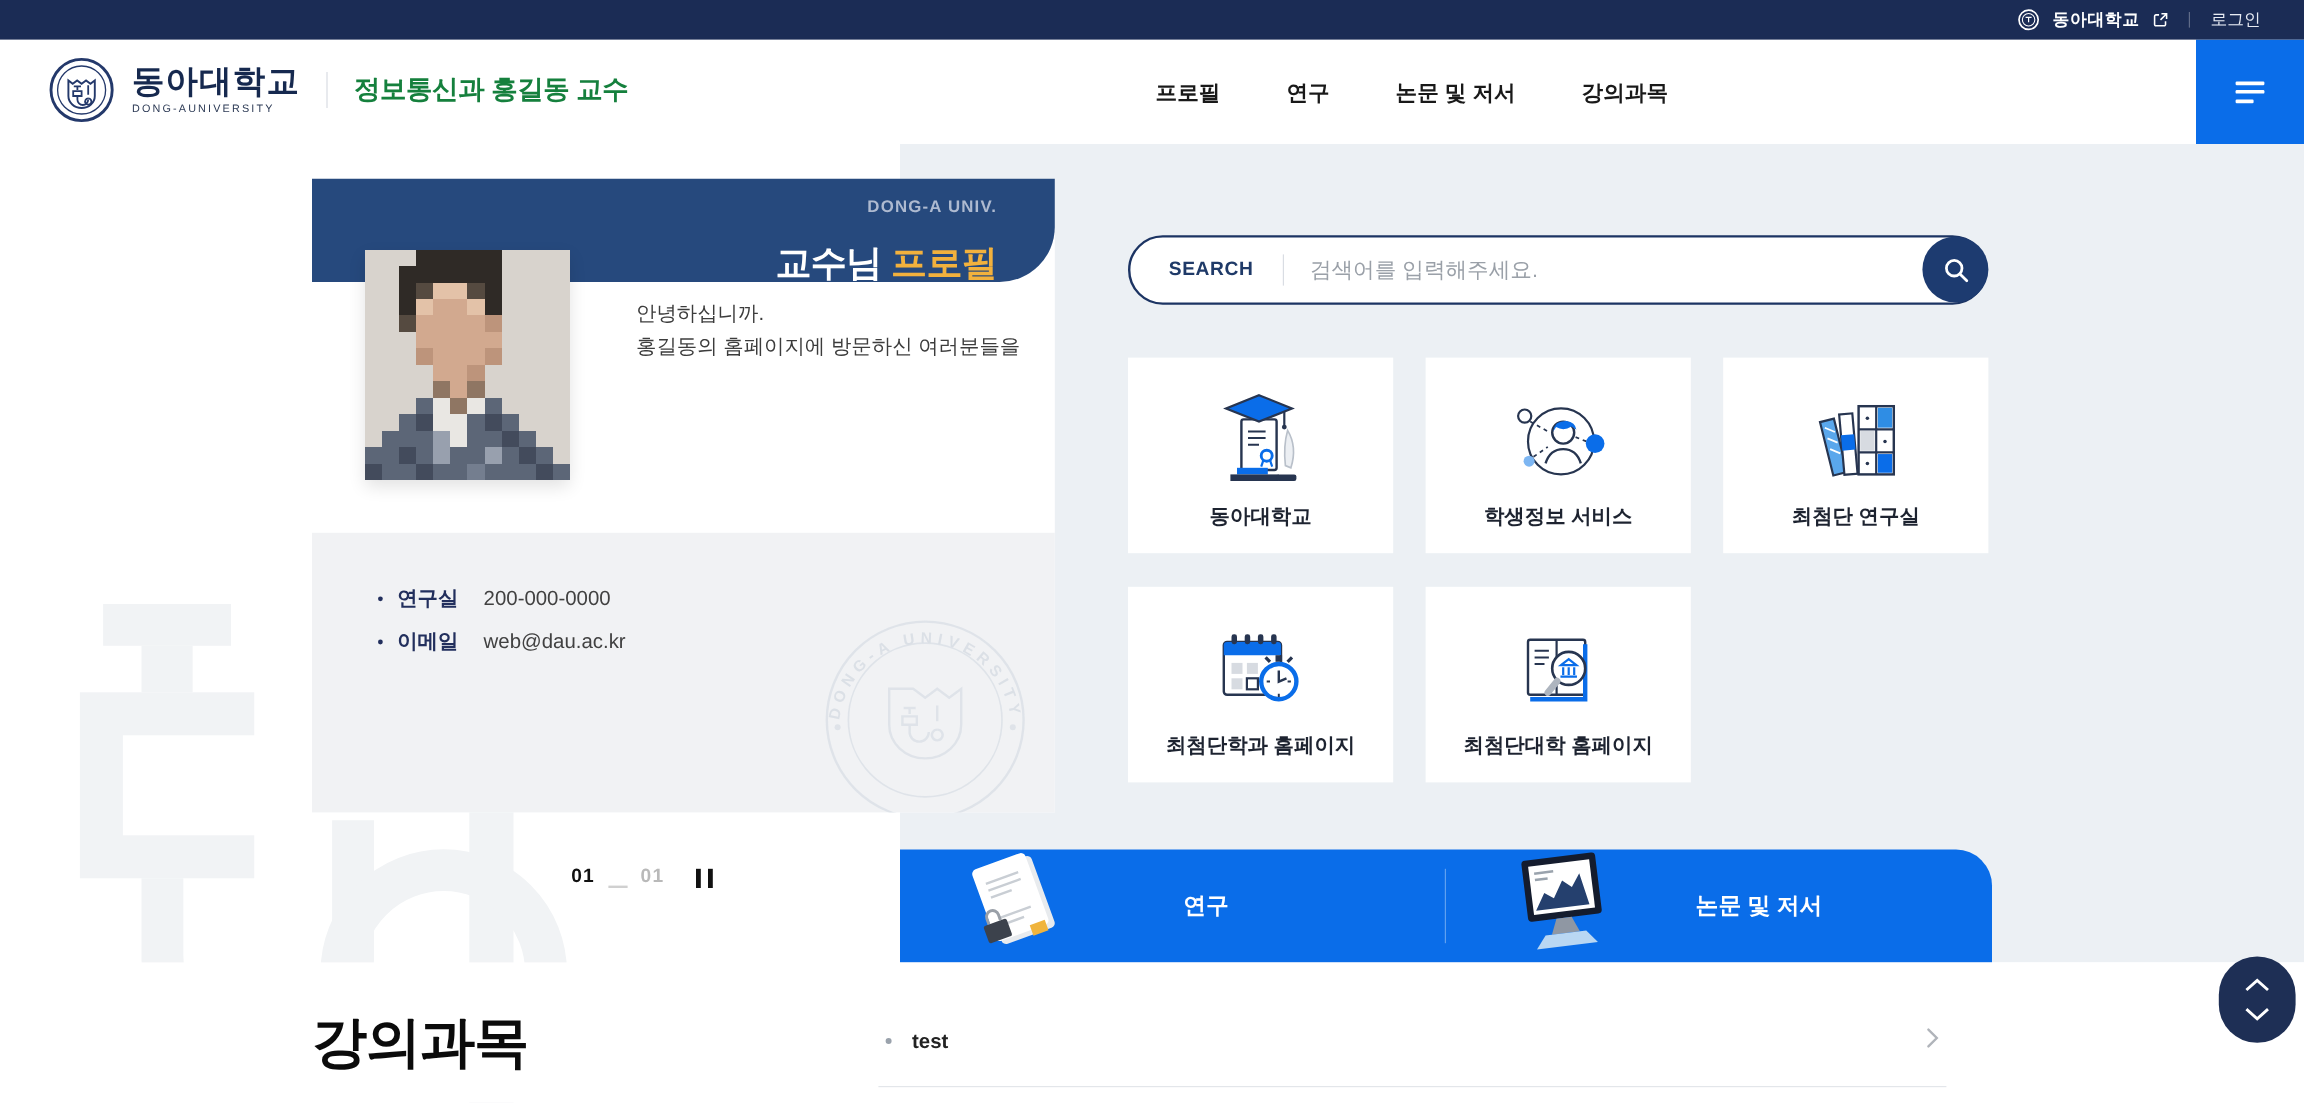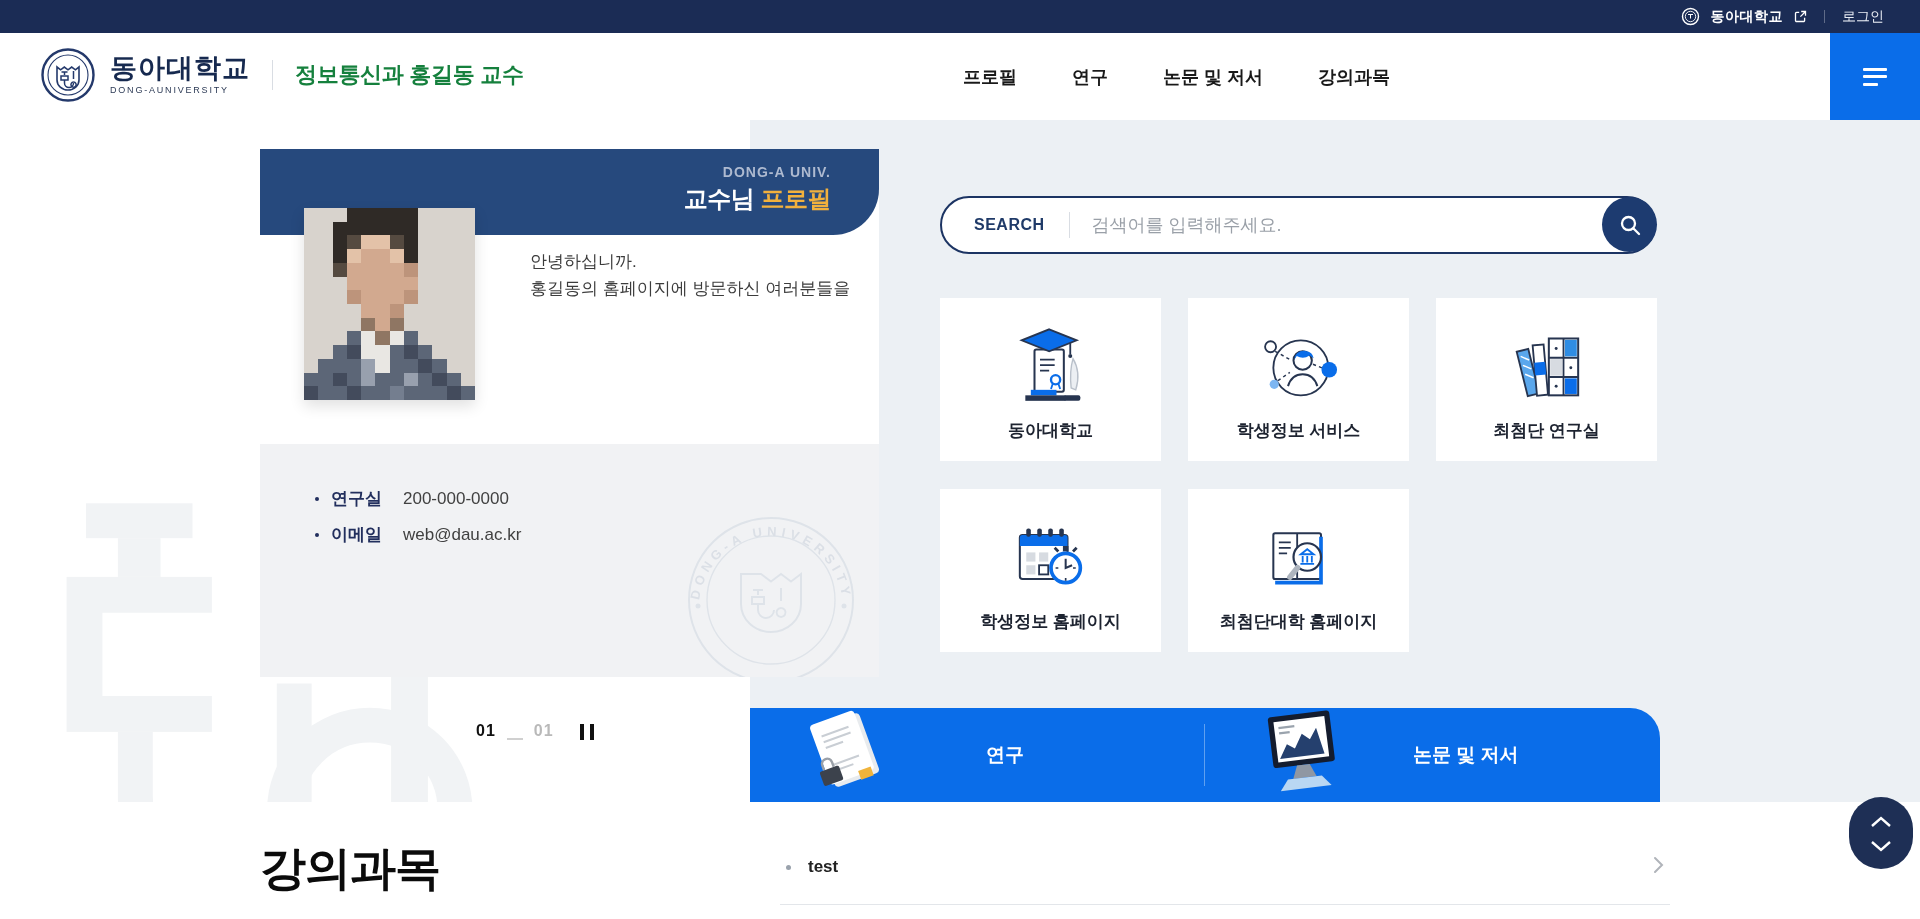--- a/index.html
+++ b/index.html
@@ -33,21 +33,21 @@
   
   .main{position:absolute;left:0;top:120px;width:1920px;height:682px;background:#fff;overflow:visible}
   .gray-zone{position:absolute;left:750px;top:0;width:1170px;height:682px;background:#ecf0f4}
   .wm-left{position:absolute;left:55px;top:330px;z-index:0}
 
   
   .card{position:absolute;left:260px;top:29px;width:619px;height:528px;background:#fff;z-index:2}
   .card-head{position:absolute;left:0;top:0;width:100%;height:86px;background:#26497d;
              border-radius:0 0 46px 0;text-align:right;padding:15px 48px 0 0}
   .card-eyebrow{font-size:14px;font-weight:700;letter-spacing:1px;color:#aebad0}
-  .card-title{margin-top:3px;font-size:24px;font-weight:800;color:#fff;letter-spacing:-.5px}
+  .card-title{margin-top:19px;font-size:30px;font-weight:800;color:#fff;letter-spacing:-.5px}
   .card-title .accent{color:#f2b13d}
   .card-gray{position:absolute;left:0;top:295px;width:100%;height:233px;background:#f1f2f4;overflow:hidden}
   .seal{position:absolute;left:425px;top:70px;opacity:.9}
   .photo{position:absolute;left:44px;top:59px;width:171px;height:192px;z-index:3;box-shadow:0 6px 14px rgba(0,0,0,.12)}
   .photo svg{display:block;width:100%;height:100%}
   .greeting{position:absolute;left:270px;top:100px;font-size:17px;color:#3c3c3c;line-height:1.58;z-index:3}
   .contacts{position:absolute;left:55px;top:338px;z-index:3}
   .contact-row{display:flex;align-items:center;margin-bottom:13px}
   .contact-dot{width:4px;height:4px;border-radius:50%;background:#222f5d;margin-right:12px}
   .contact-label{width:58px;font-size:17px;font-weight:700;color:#222f5d}
@@ -84,21 +84,21 @@
   .banner-half{position:relative;width:455px;height:100%;display:flex;align-items:center;cursor:pointer}
   .banner-half.first::after{content:"";position:absolute;right:0;top:16px;height:62px;width:1px;background:rgba(255,255,255,.35)}
   .banner-icon{margin-left:42px}
   .banner-label{font-size:19px;font-weight:700;color:#fff;margin-left:88px;white-space:nowrap}
   .banner-half.second .banner-icon{margin-left:50px}
   .banner-half.second .banner-label{margin-left:62px}
 
   
   .courses{position:absolute;left:0;top:802px;width:1920px;height:117px;background:#fff;z-index:3}
   .courses-heading{position:absolute;left:260px;top:36px;font-size:46px;font-weight:900;color:#0b0b0b;letter-spacing:-1px}
-  .course-list{position:absolute;left:780px;top:38px;width:890px}
+  .course-list{position:absolute;left:732px;top:38px;width:890px}
   .course-row{display:flex;align-items:center;padding:16px 6px 26px 6px;border-bottom:1px solid #e3e6ea;cursor:pointer}
   .course-dot{width:5px;height:5px;border-radius:50%;background:#9aa2ac;margin-right:17px}
   .course-label{font-size:17px;font-weight:700;color:#222}
   .course-arrow{margin-left:auto}
 
   
   .scroll-widget{position:absolute;left:1849px;top:797px;width:64px;height:72px;background:#1e2f55;
                  border-radius:34px;z-index:50;display:flex;flex-direction:column;align-items:center;justify-content:center;gap:12px}
   .scroll-widget .sbtn{width:22px;height:13px;cursor:pointer;display:block}
 </style>
@@ -493,21 +493,21 @@
             <rect x="35" y="43" width="10" height="10" fill="#d7dbe1"></rect>
             <rect x="21" y="57" width="10" height="10" fill="#d7dbe1"></rect>
             <rect x="35" y="57" width="10" height="10" fill="#fff" stroke="#273550" stroke-width="2"></rect>
             <path d="M56,42 l-4,-4 M72,42 l4,-4" stroke="#273550" stroke-width="3"></path>
             <rect x="61" y="36" width="6" height="6" fill="#273550"></rect>
             <circle cx="64" cy="60" r="16" fill="#fff" stroke="#0a6de9" stroke-width="4"></circle>
             <path d="M64,50 v10 l7,-3" stroke="#273550" stroke-width="2.2" fill="none"></path>
             <path d="M64,71 v3 M53,60 h3 M72,60 h3" stroke="#273550" stroke-width="1.8"></path>
           </svg>
         </span>
-        <span class="qlabel">학생정보 홈페이지</span>
+        <span class="qlabel">최첨단학과 홈페이지</span>
       </div>
 
       <div class="qcard">
         <span class="qicon">
           <svg width="92" height="88" viewBox="0 0 96 96" fill="none">
             <rect x="20" y="22" width="52" height="50" rx="2" fill="#fff" stroke="#273550" stroke-width="2.2"></rect>
             <path d="M72,26 v50 h-50" stroke="#0a6de9" stroke-width="4"></path>
             <path d="M46,22 v50" stroke="#273550" stroke-width="2"></path>
             <path d="M26,32 h13 M26,38 h13 M26,44 h9" stroke="#273550" stroke-width="1.8"></path>
             <circle cx="57" cy="48" r="15" fill="#fff" stroke="#273550" stroke-width="2.4"></circle>

